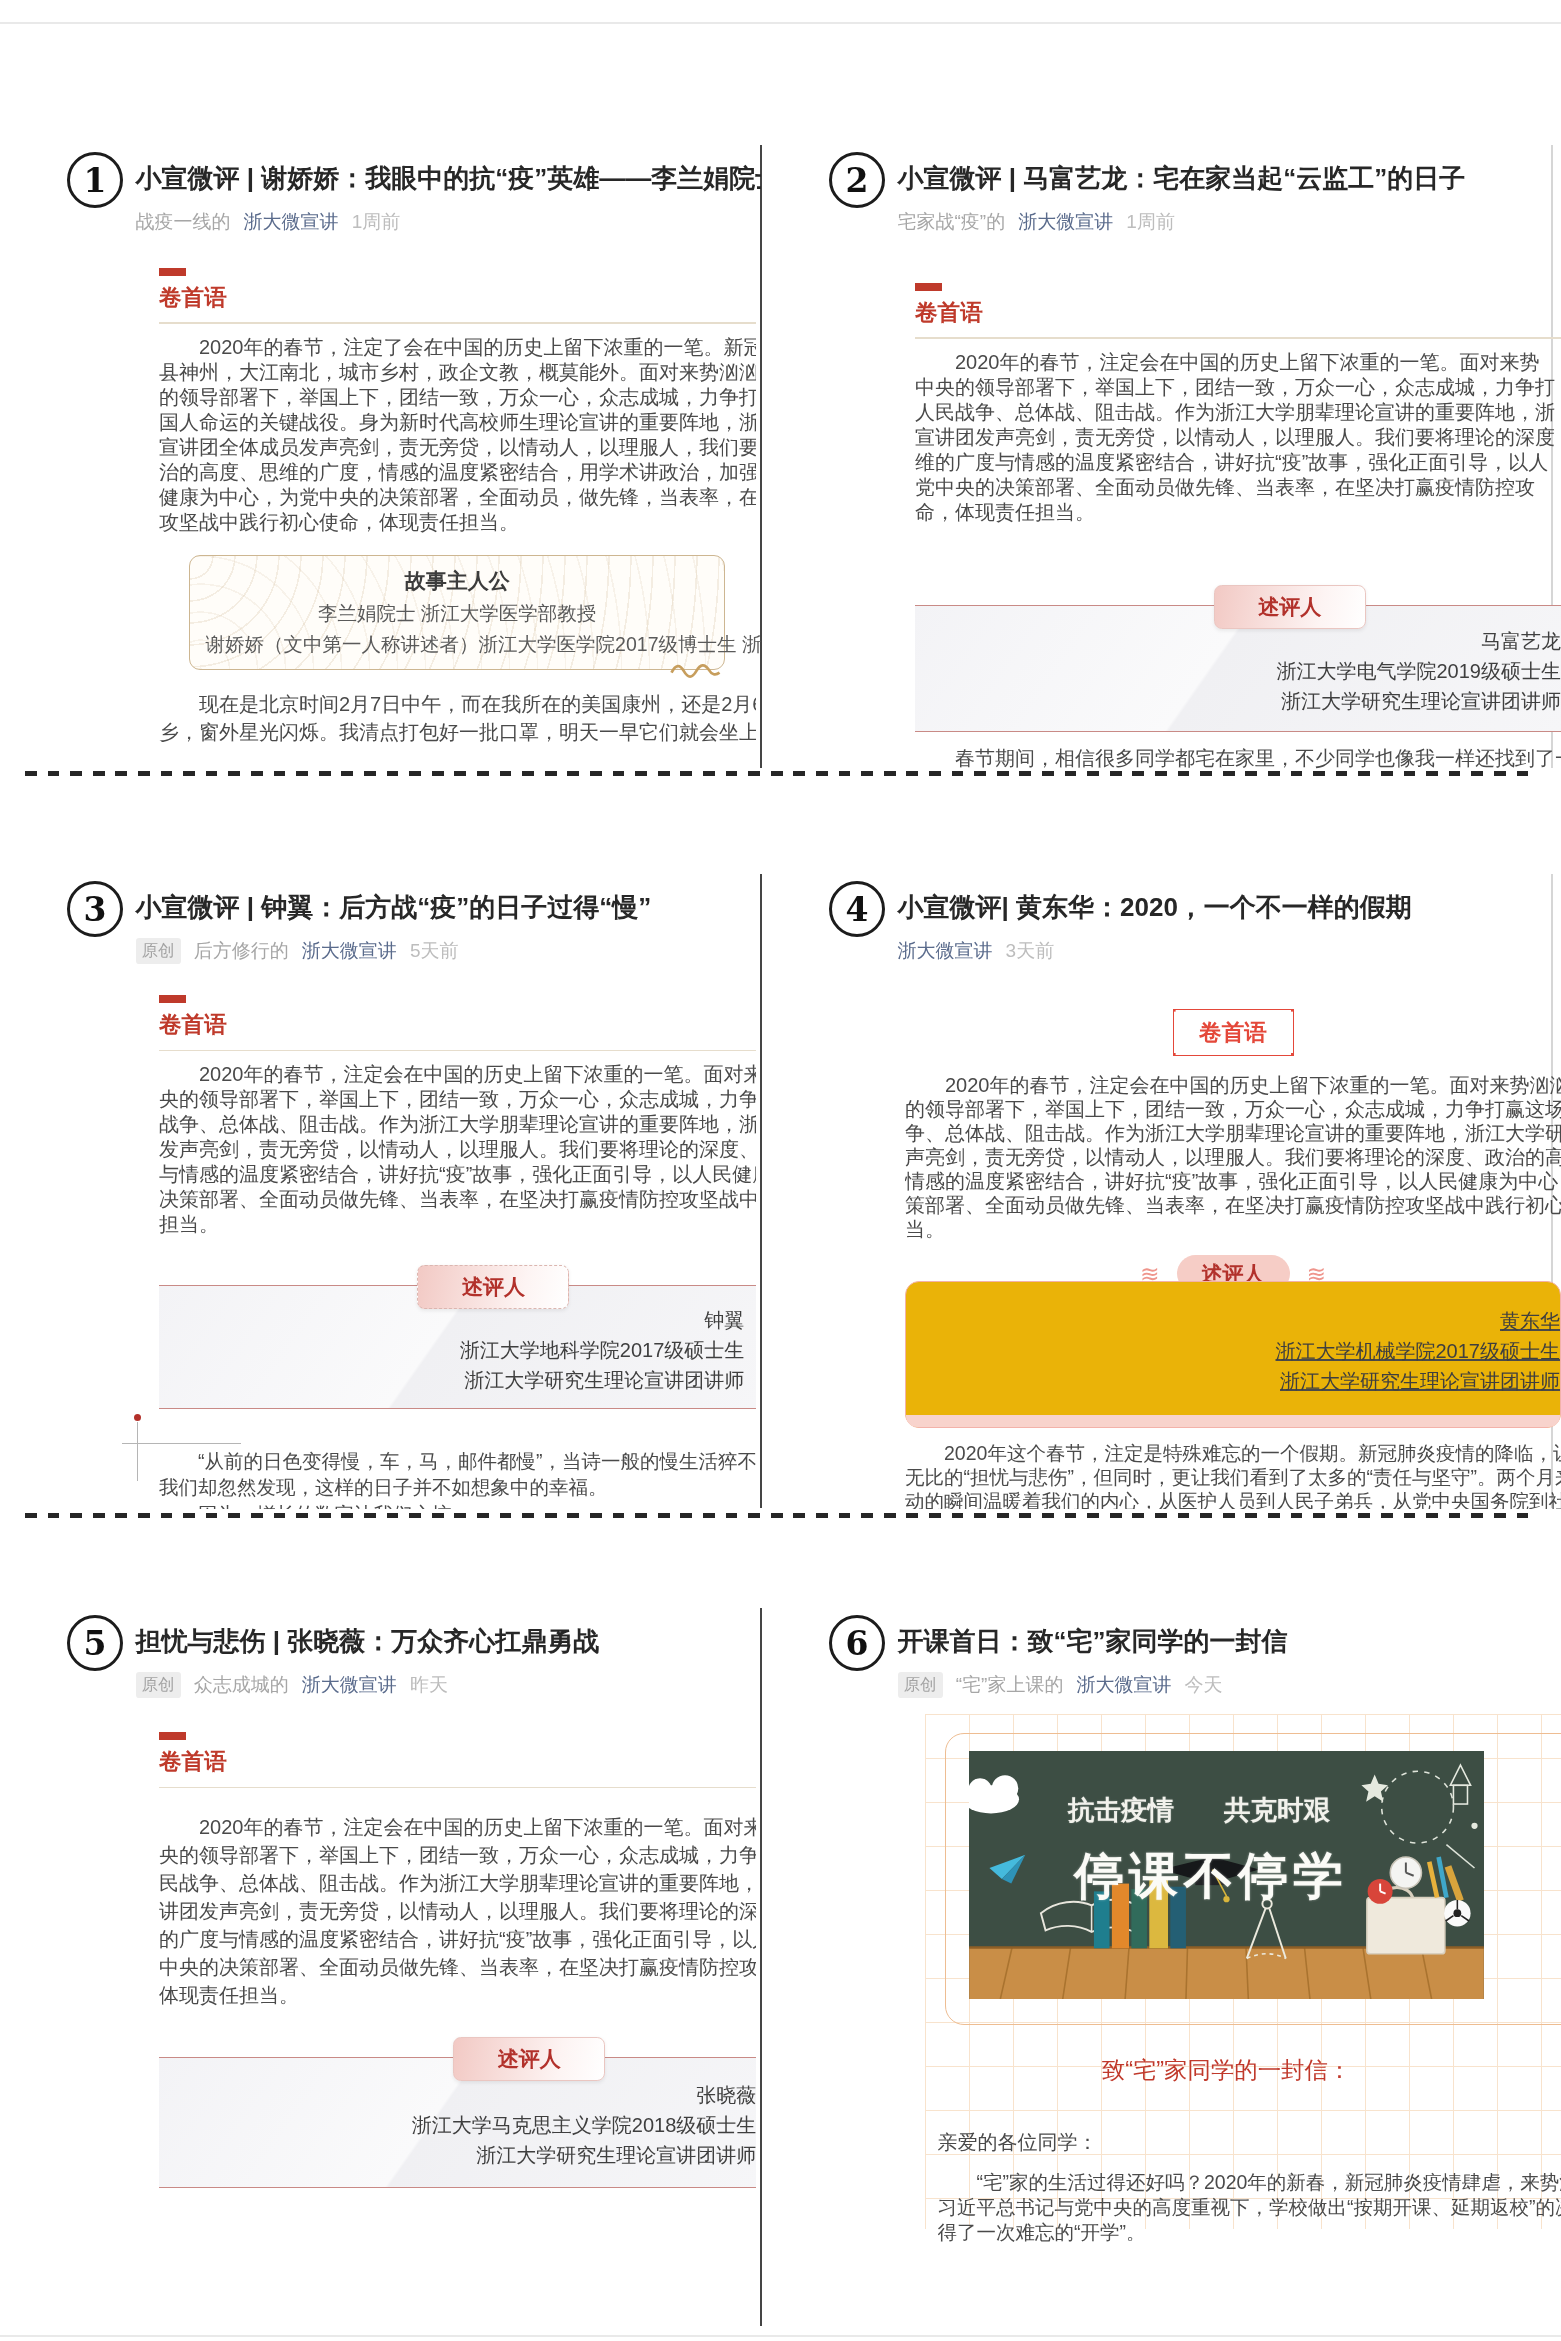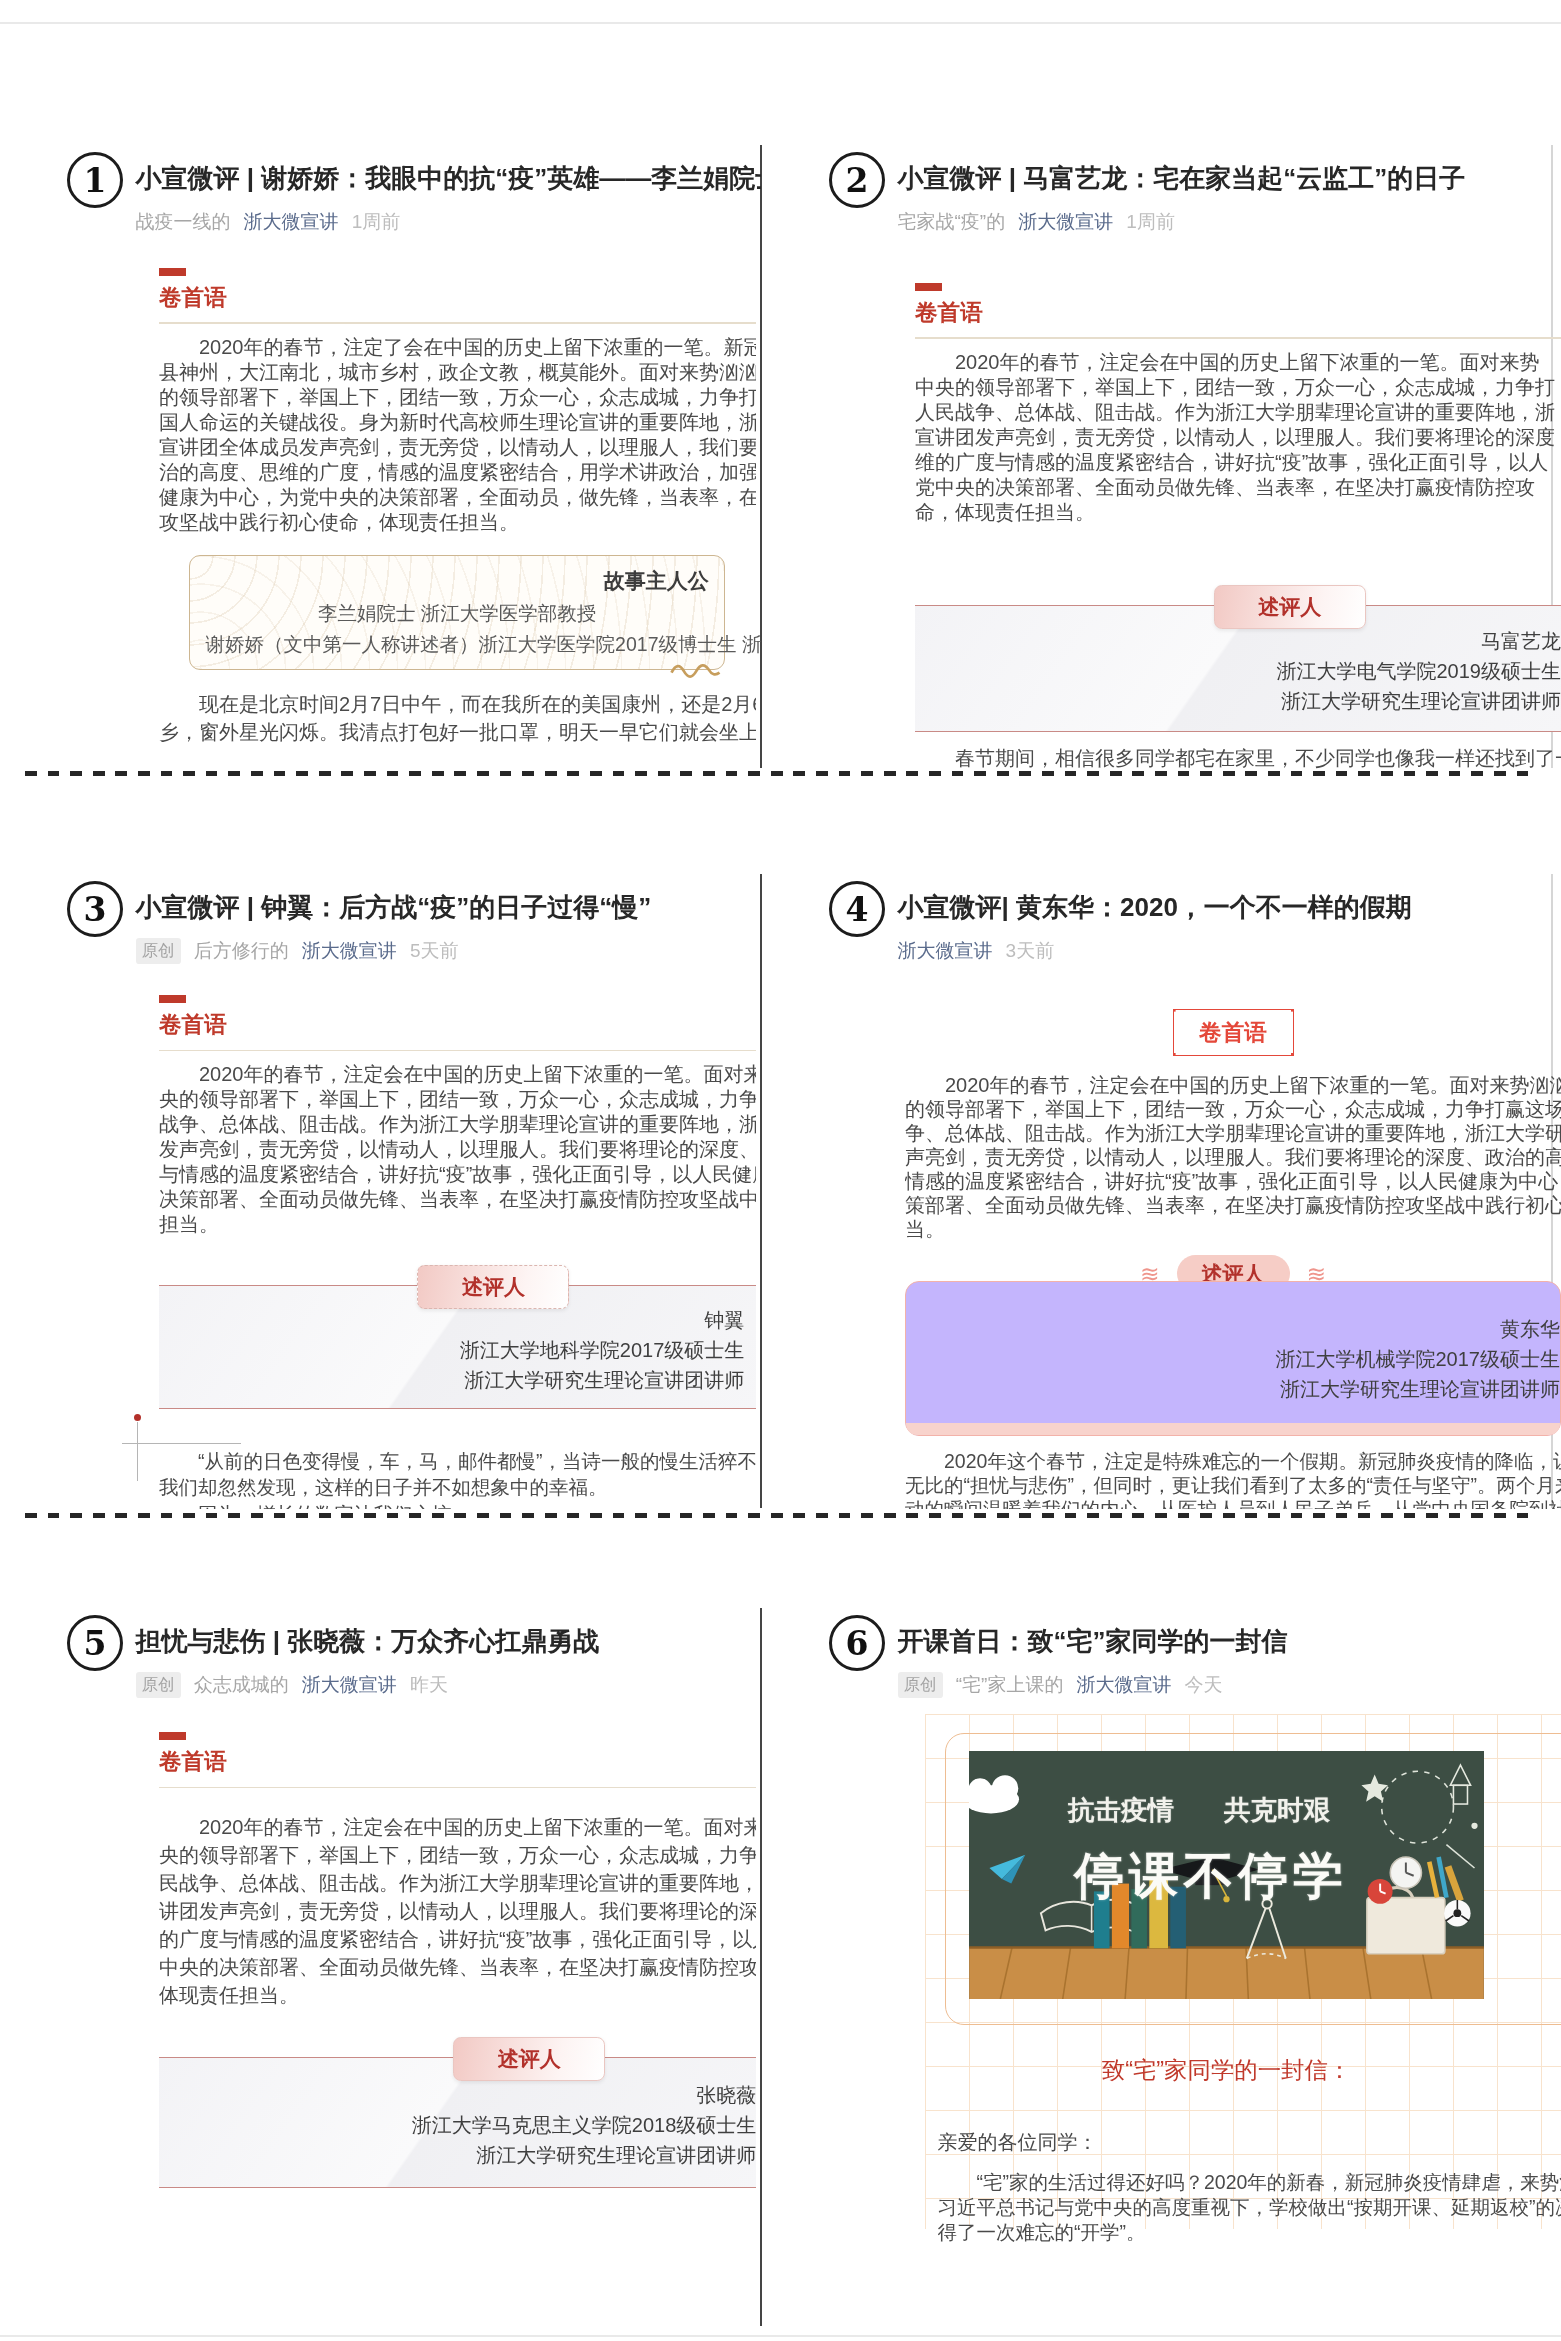--- a/index.html
+++ b/index.html
@@ -50,40 +50,40 @@
   .para{margin-top:11px;font-size:20px;color:#4a4a4a;}
   .para .ln{line-height:25px;white-space:nowrap;overflow:hidden;}
   .lh36 .ln{line-height:28px;}
   .lh31 .ln{line-height:24px;}
   
   .storybox{position:relative;margin-top:20px;margin-left:30px;margin-right:31px;
             border:1.6px solid #cdb691;border-radius:11px;padding:11px 15.6px 9.4px;
             background:repeating-radial-gradient(circle at 0% 0%,rgba(205,182,145,.22) 0 1.6px,rgba(0,0,0,0) 1.6px 22px),
                        repeating-radial-gradient(circle at 2% 100%,rgba(205,182,145,.15) 0 1.6px,rgba(0,0,0,0) 1.6px 28px),
                        #fffdf9;}
-  .sb-title{text-align:right;font-size:21px;font-weight:700;color:#3c3c3c;line-height:28px;}
+  .sb-title{text-align:center;font-size:21px;font-weight:700;color:#3c3c3c;line-height:28px;}
   .sb-lines{margin-top:3.1px;font-size:19.5px;color:#5a5a5a;text-align:center;}
   .sb-lines .ln{line-height:31px;white-space:nowrap;}
   .squiggle{position:absolute;right:1.6px;bottom:-12.5px;}
   
   .rev{position:relative;border-top:1.6px solid #c98a86;border-bottom:1.6px solid #c98a86;
        background:linear-gradient(125deg,#f3f3f6 0%,#fafafb 46%,#f0f0f3 46.5%,#f6f6f8 100%);}
   .rev-tab{position:absolute;top:-21px;width:150px;height:42px;line-height:42px;text-align:center;
            border-radius:7.8px;border:0.8px solid #eac6c1;font-size:21px;font-weight:700;color:#b2312b;
            background:linear-gradient(100deg,#f2c9c4 0%,#fdf4f3 70%,#ffffff 100%);
            box-shadow:0 1.6px 3.9px rgba(0,0,0,.07);transform:translateX(-50%);}
   .rev-tab.dashed{border:0.8px dashed #dbb6b0;}
   .rev-lines{font-size:20px;color:#3f3f3f;text-align:right;}
   .rev-lines .ln{line-height:30px;white-space:nowrap;}
   
   .wavyrow{margin-top:14px;display:flex;align-items:center;justify-content:center;gap:17px;}
   .wavy{font-size:23.4px;color:#ef958c;}
   .pill{background:#f6cdc6;border-radius:20px;padding:4.7px 25px;font-size:21px;font-weight:700;color:#b2312b;}
   .rev4{position:relative;margin-top:-11px;border:1.6px solid #f3b2a9;border-radius:14px;
-        padding:32px 0 31px;text-align:center;background:#c4b5fd;}
+        padding:24px 0 31px;text-align:center;background:#eab308;text-decoration:underline;}
   .rev4 .rev-lines .ln{line-height:30px;}
   .rev4-bar{position:absolute;left:0;right:0;bottom:0;height:12.5px;background:#f8d3cc;border-radius:0 0 11px 11px;}
   
   .quote{position:relative;margin-top:39px;font-size:19.5px;color:#4a4a4a;}
   .quote .ln{line-height:26.5px;white-space:nowrap;overflow:hidden;}
   .deco-dot{position:absolute;left:-25px;top:-34px;width:7px;height:7px;border-radius:50%;background:#b3302a;}
   .deco-v{position:absolute;left:-22px;top:-26px;width:0.8px;height:59px;background:#b5b5b5;}
   .deco-h{position:absolute;left:-37px;top:-4.7px;width:119px;height:0.8px;background:#b5b5b5;}
   
   .paper{position:relative;margin-left:121px;margin-top:15.6px;width:648px;height:515px;

